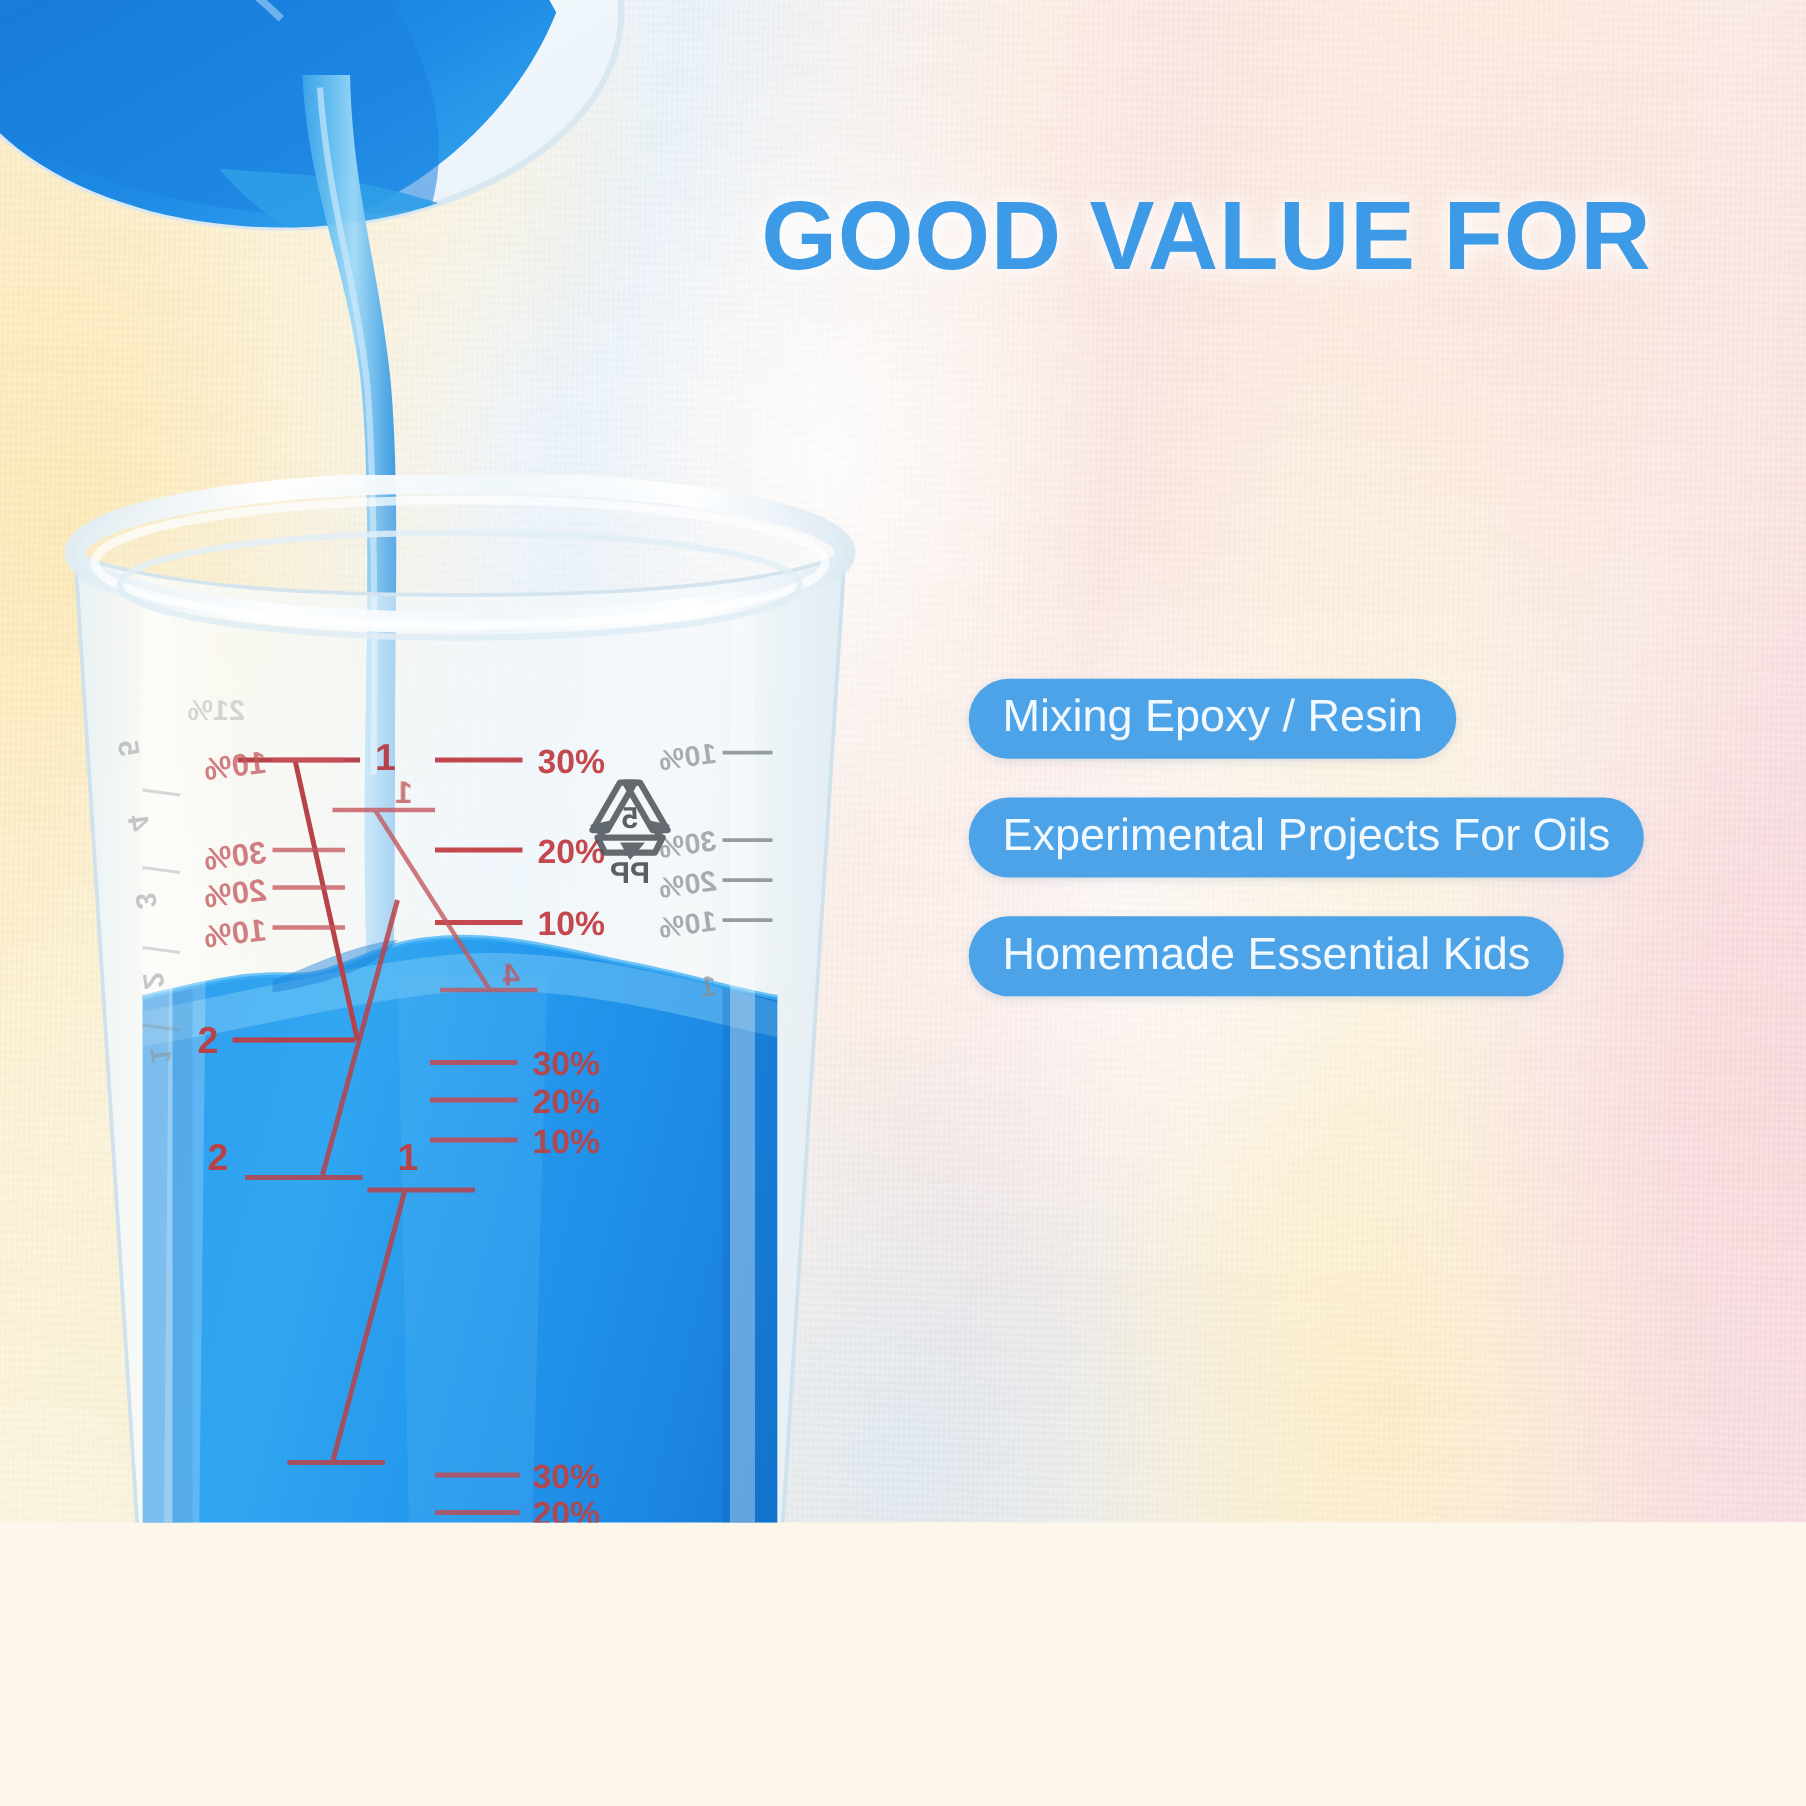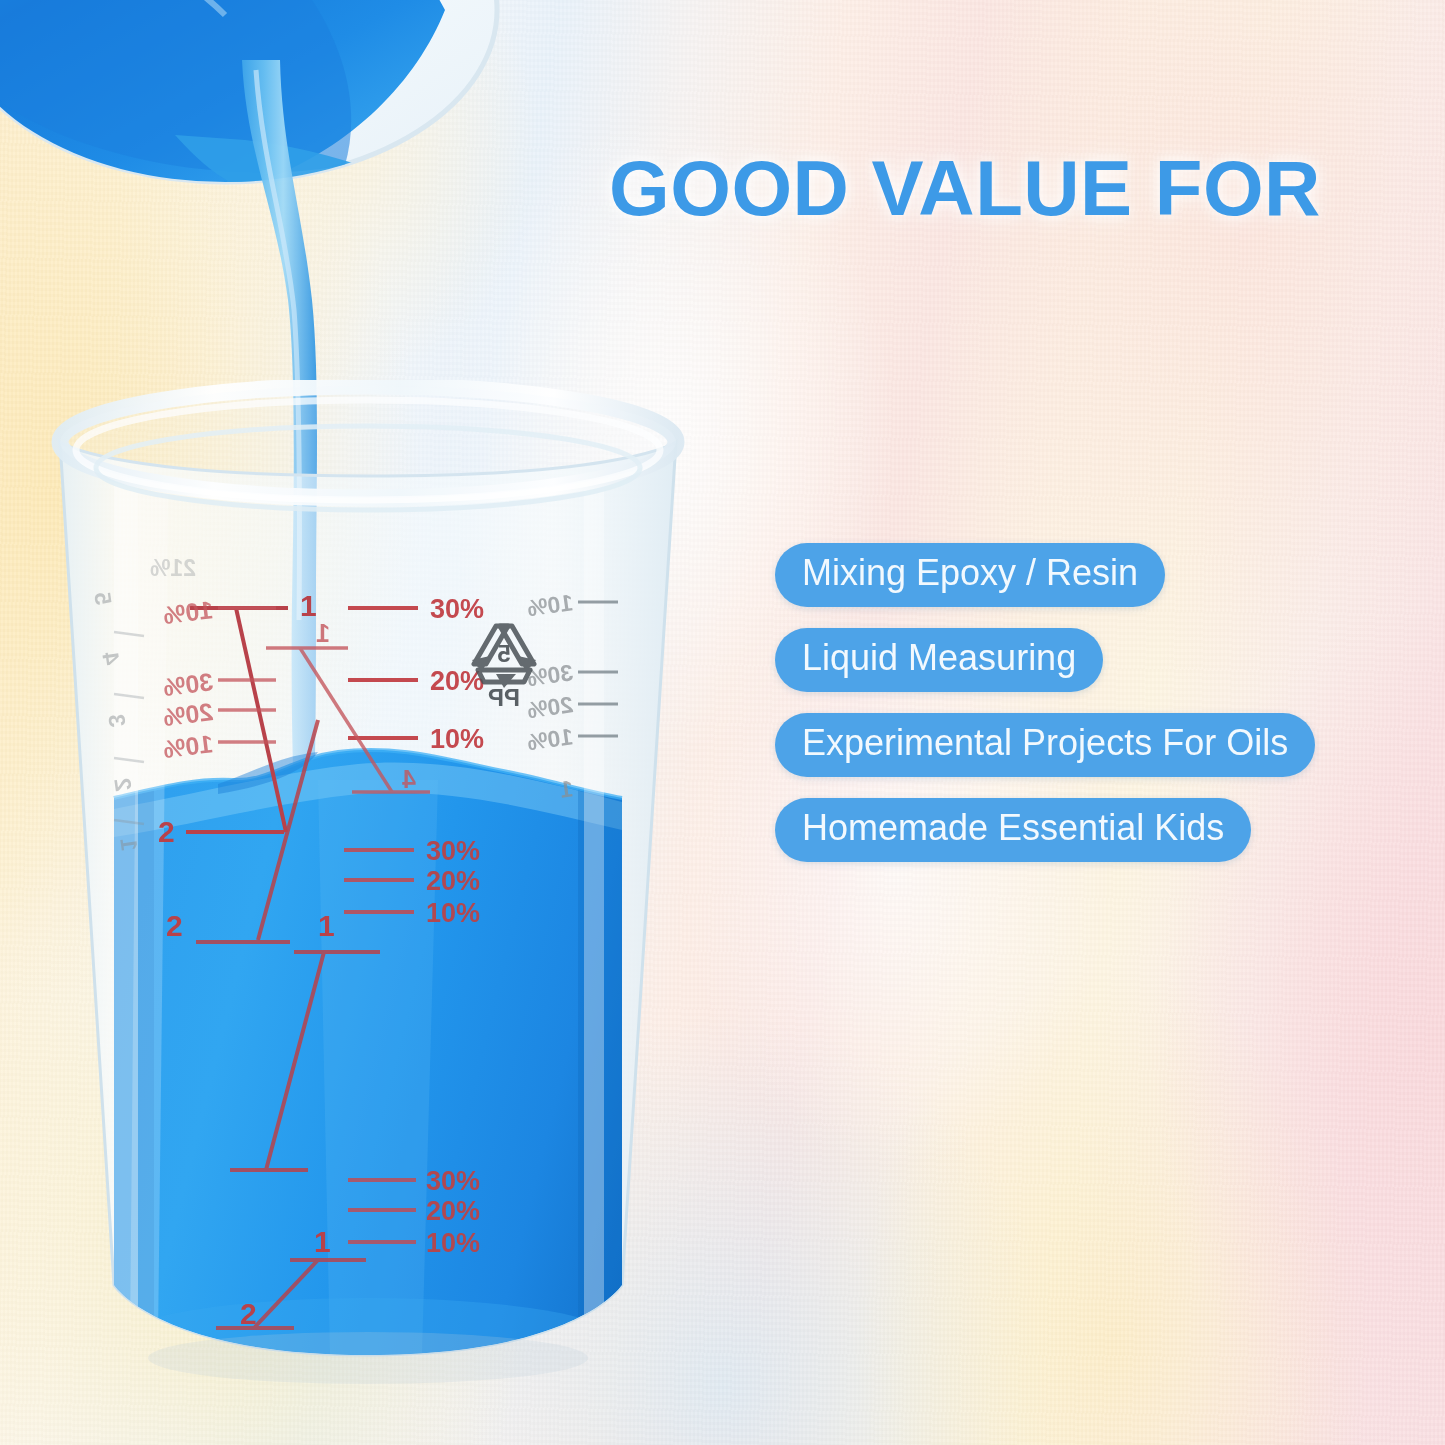--- a/index.html
+++ b/index.html
@@ -1,21 +1,21 @@
 <!DOCTYPE html>
 <html><head>
 <meta charset="utf-8">
 <style>
   html,body{margin:0;padding:0;}
   body{
     width:1445px;height:1445px;overflow:hidden;
     font-family:"Liberation Sans", sans-serif;
     background:#fdf6ea;
   }
-  #stage{position:relative;width:1445px;height:1445px;overflow:hidden;}
+  #stage{position:relative;width:1445px;height:1218px;overflow:hidden;}
 
   
   .bg{position:absolute;inset:0;}
   .bg-base{
     background:
       linear-gradient(100deg,
         #fdf0d2 0%, #fdf3da 9%, #fbf7ee 17%,
         #f3f7fb 25%, #e9f2fa 33%, #f6f3f2 41%,
         #fdeee6 50%, #fbe6e2 58%, #fdf1e2 67%,
         #fdf5e2 75%, #fbeee9 84%, #fae3e4 92%, #f9e0e3 100%);
@@ -57,21 +57,21 @@
 
   
   .pills{position:absolute; left:775px; top:543px;}
   .pill{
     display:inline-flex; align-items:center;
     background:#4da3e8;
     color:#f2f9fe;
     border-radius:40px;
     font-size:36px;
     padding:9px 27px 13px 27px;
-    margin-bottom:21px;
+    margin-bottom:31px;
     white-space:nowrap;
     box-shadow:0 2px 7px rgba(90,140,180,.20);
   }
   .pill-row{display:block;}
 
   
   .stream{
     position:absolute; left:236px; top:60px; width:74px; height:800px;
     overflow:visible; pointer-events:none;
   }
@@ -111,23 +111,20 @@
   <div class="bg bg-b3"></div>
   <div class="bg bg-paper"></div>
 
   <div class="headline">
     <span>GOOD VALUE FOR</span>
   </div>
 
   <div class="pills">
     <span class="pill-row">
       <span class="pill">Mixing Epoxy / Resin</span>
-    </span>
-    <span class="pill-row">
-      <span class="pill">Liquid Measuring</span>
     </span>
     <span class="pill-row">
       <span class="pill">Experimental Projects For Oils</span>
     </span>
     <span class="pill-row">
       <span class="pill">Homemade Essential Kids</span>
     </span>
   </div>
 
   <div class="topcup">

